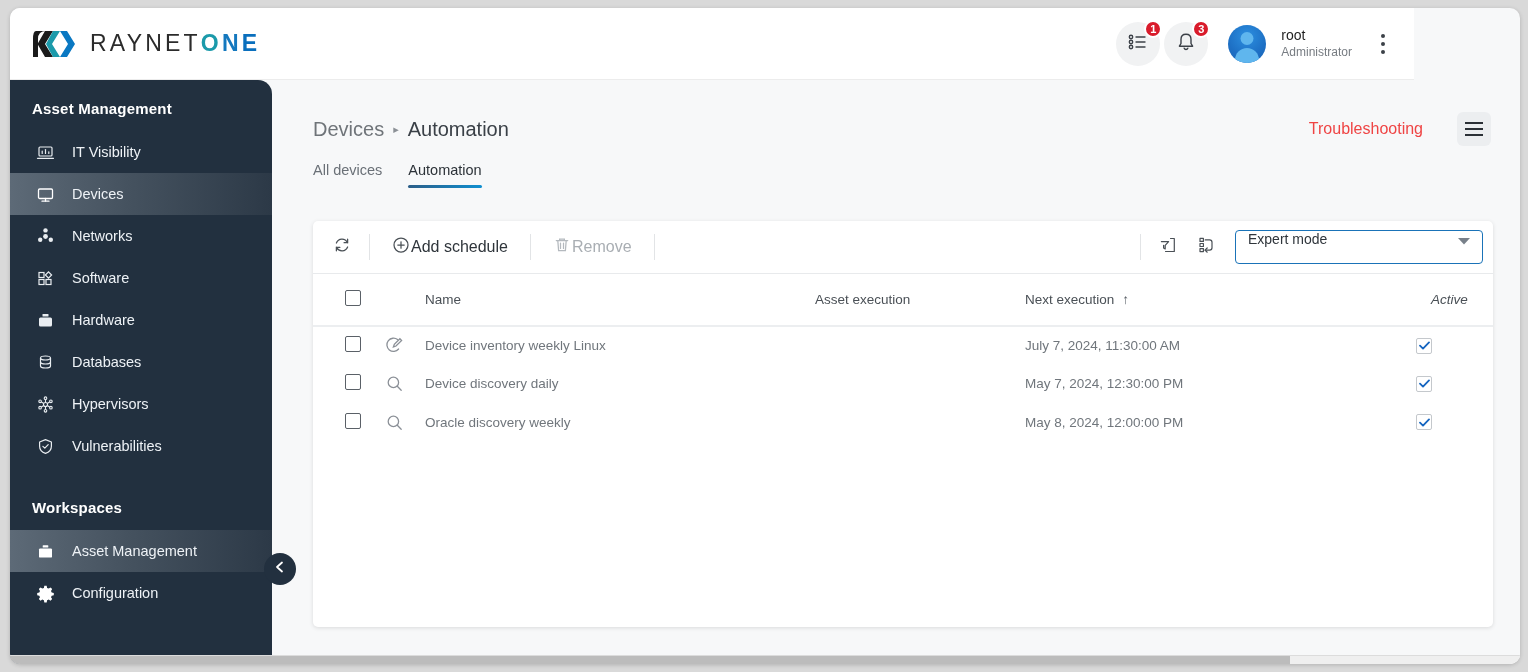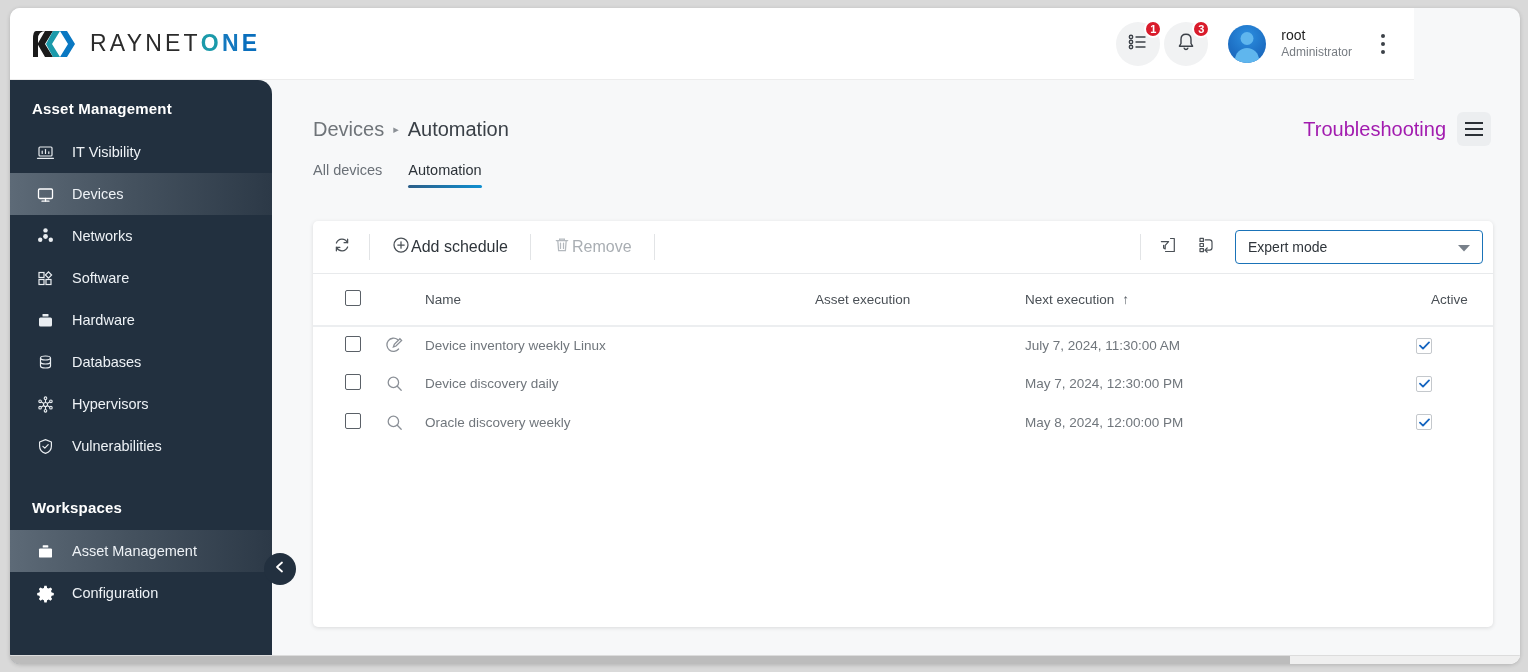--- a/index.html
+++ b/index.html
@@ -124,21 +124,21 @@
     width: 1248px; height: 584px;
     background: #f7f8f9;
   }
   .crumb-row { display: flex; align-items: center; padding: 32px 0 0 41px; }
   .crumb {
     font-size: 20px; color: #6f7479; white-space: nowrap;
   }
   .crumb-sep { margin: 0 9px; color: #8b9096; font-size: 11px; }
   .crumb-current { font-size: 20px; color: #3a4047; }
   .trouble {
-    margin-left: auto; font-size: 20px; color: #a21caf; margin-right: 11px;
+    margin-left: auto; font-size: 16px; color: #ef4444; margin-right: 34px;
     cursor: pointer; white-space: nowrap;
   }
   .hamburger {
     width: 34px; height: 34px; border-radius: 6px; background: #eceef0;
     margin-right: 29px; cursor: pointer;
     display: flex; flex-direction: column; align-items: center; justify-content: center; gap: 4px;
   }
   .hamburger i { width: 18px; height: 2px; background: #2b3036; display: block; }
 
   .tabs { display: flex; padding-left: 41px; margin-top: 16px; gap: 26px; }
@@ -172,42 +172,42 @@
   }
   .tb-btn.disabled { color: #a9aeb3; cursor: default; }
   .tb-sep { width: 1px; height: 26px; background: #e2e4e6; margin: 0 8px; }
   .tb-spacer { flex: 1 1 auto; }
   .tb-icon-btn {
     width: 38px; height: 38px; display: flex; align-items: center; justify-content: center;
     cursor: pointer; border-radius: 4px;
   }
   .select {
     width: 248px; height: 34px; border: 1px solid #1a73b8; border-radius: 4px;
-    display: flex; align-items: center; padding: 0 12px; margin-left: 10px;
+    display: flex; padding: 0 12px; margin-left: 10px;
     cursor: pointer; background: #fff;
   }
   .select-val { font-size: 14px; color: #2f353b; }
   .select-arrow { margin-left: auto; }
 
   
   table { width: 100%; border-collapse: collapse; }
   thead th {
     height: 52px; font-size: 13.5px; font-weight: 400; color: #4a5056;
     text-align: left; border-bottom: 2px solid #eceef0; vertical-align: middle;
   }
   tbody td {
     height: 38.5px; font-size: 13.5px; color: #70767c; vertical-align: middle;
   }
   .c-check { width: 72px; padding-left: 32px; }
   .c-ico   { width: 40px; }
   .c-name  { width: 390px; }
   .c-last  { width: 210px; }
   .c-next  { width: 330px; }
   .c-act   { width: 138px; text-align: center; }
-  thead .c-act { text-align: left; padding-left: 76px; }
+  thead .c-act { text-align: left; padding-left: 76px; font-style: italic; }
 
   .cb {
     width: 16px; height: 16px; border: 1.5px solid #5a6067;
     border-radius: 2px; display: inline-block; cursor: pointer; background: #fff;
   }
   .cb-checked {
     width: 16px; height: 16px; border: 1px solid #c4c8cc; border-radius: 2px;
     display: inline-flex; align-items: center; justify-content: center;
     cursor: pointer; background: #fff;
   }

